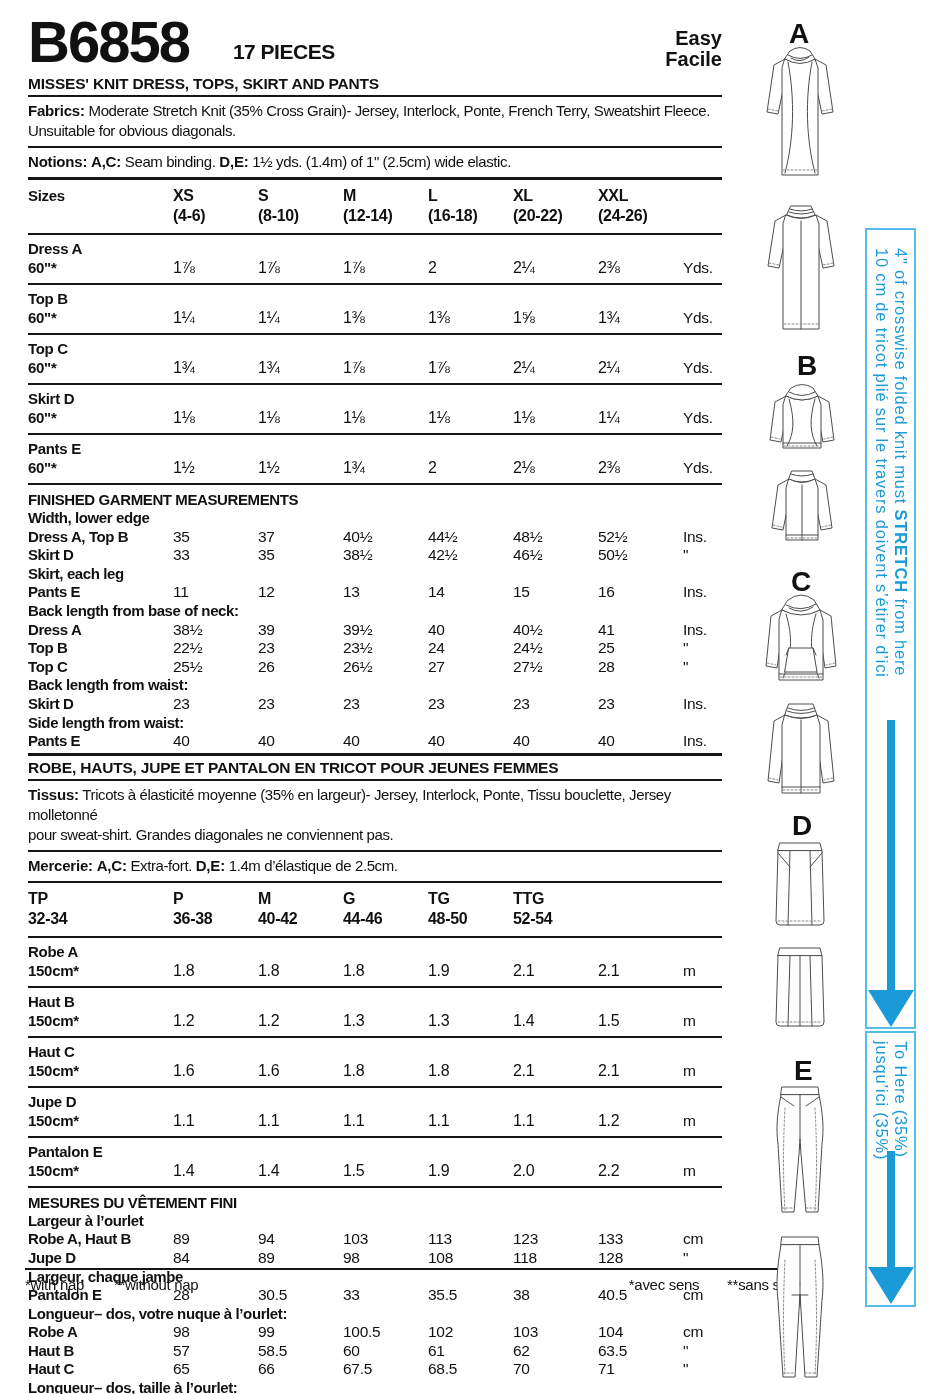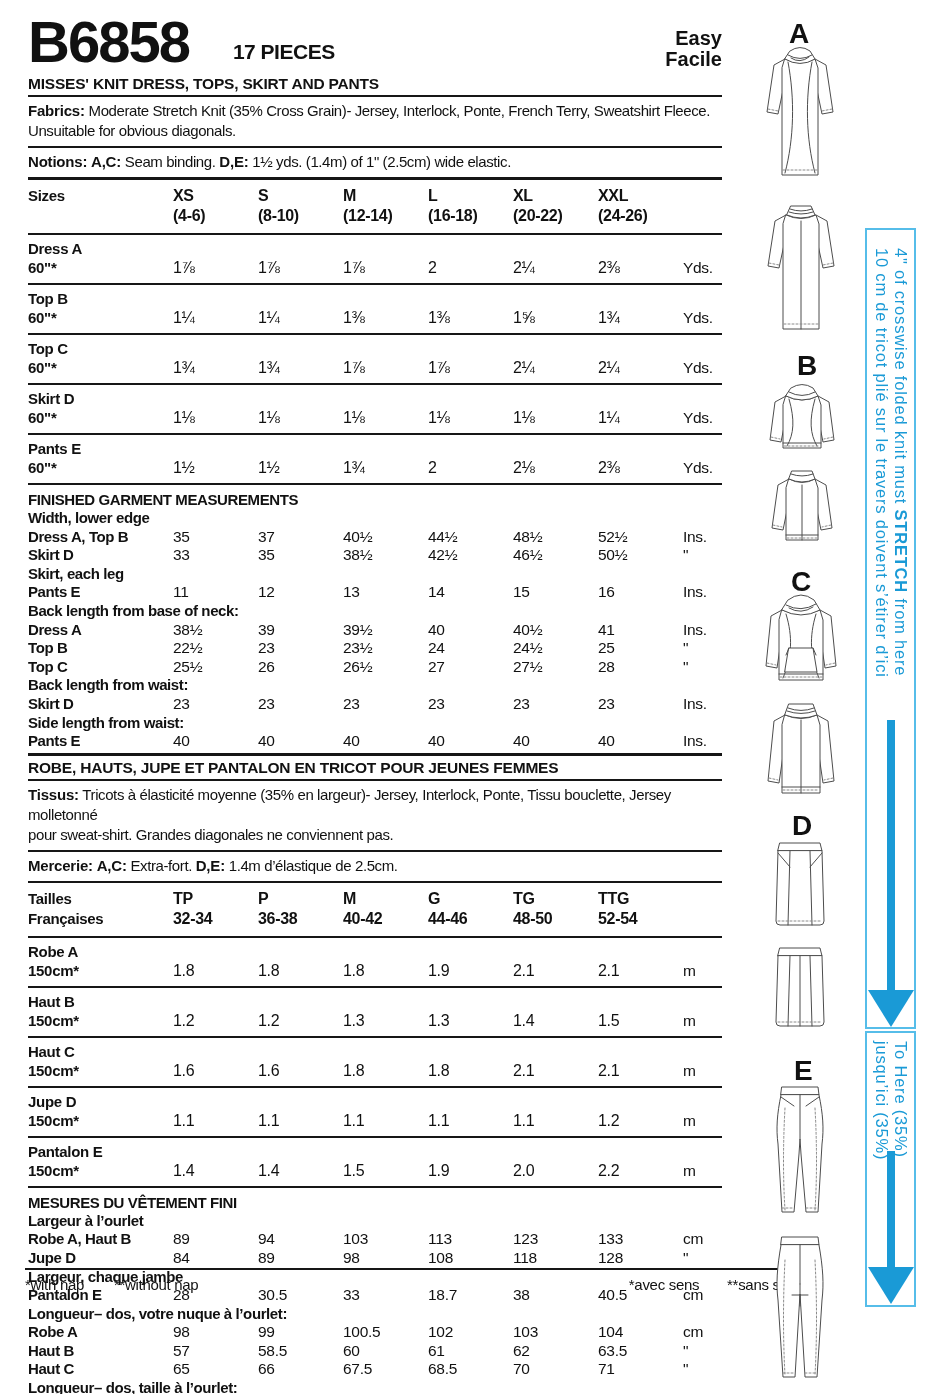--- a/index.html
+++ b/index.html
@@ -296,24 +296,20 @@
       <b>Mercerie:</b>
       <b>A,C:</b>
       <span>Extra-fort.</span>
       <b>D,E:</b>
       <span>1.4m d’élastique de 2.5cm.</span>
     </div>
     <div class="rule"></div>
 
     <div id="fr-header">
         <div class="trow thead">
-          <div class="hlabel">
-            <div>Tailles</div>
-            <div>Françaises</div>
-          </div>
           <div class="hcol">
             <div>TP</div>
             <div>32-34</div>
           </div>
           <div class="hcol">
             <div>P</div>
             <div>36-38</div>
           </div>
           <div class="hcol">
             <div>M</div>
@@ -431,21 +427,21 @@
             <div class="vcell">118</div>
             <div class="vcell">128</div>
             <div class="ucell">"</div>
           </div>
           <div class="mlabel">Largeur, chaque jambe</div>
           <div class="trow">
             <div class="mname">Pantalon E</div>
             <div class="vcell">28</div>
             <div class="vcell">30.5</div>
             <div class="vcell">33</div>
-            <div class="vcell">18.7</div>
+            <div class="vcell">35.5</div>
             <div class="vcell">38</div>
             <div class="vcell">40.5</div>
             <div class="ucell">cm</div>
           </div>
           <div class="mlabel">Longueur– dos, votre nuque à l’ourlet:</div>
           <div class="trow">
             <div class="mname">Robe A</div>
             <div class="vcell">98</div>
             <div class="vcell">99</div>
             <div class="vcell">100.5</div>

